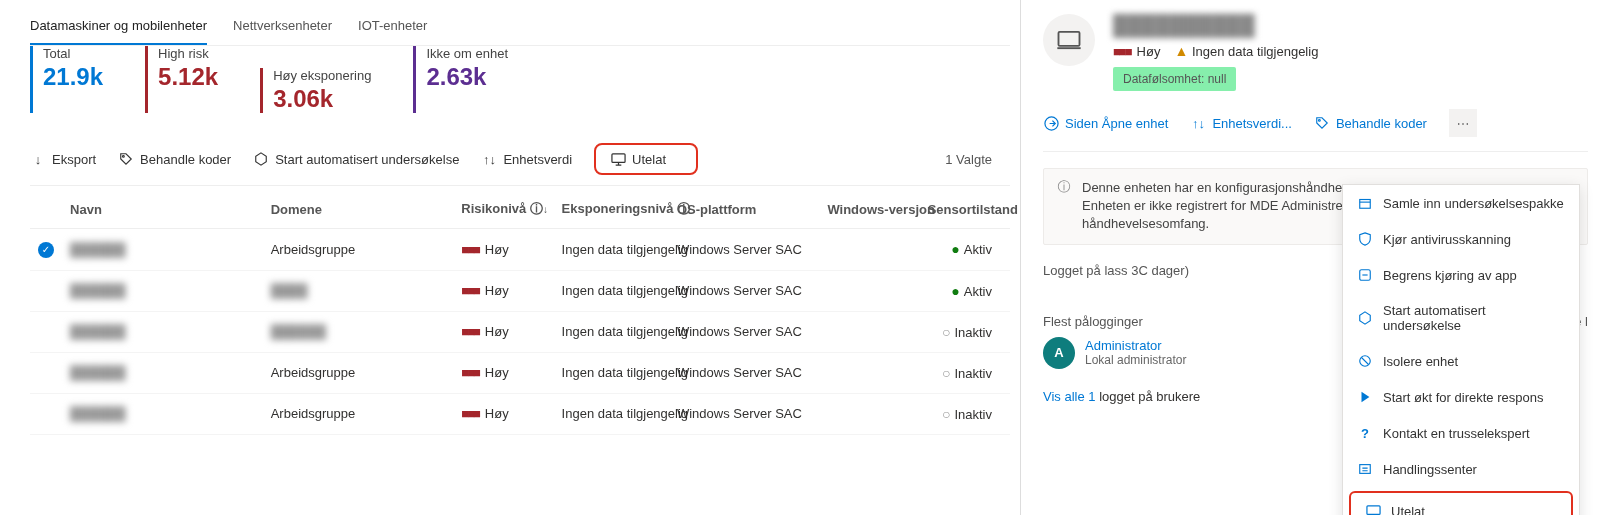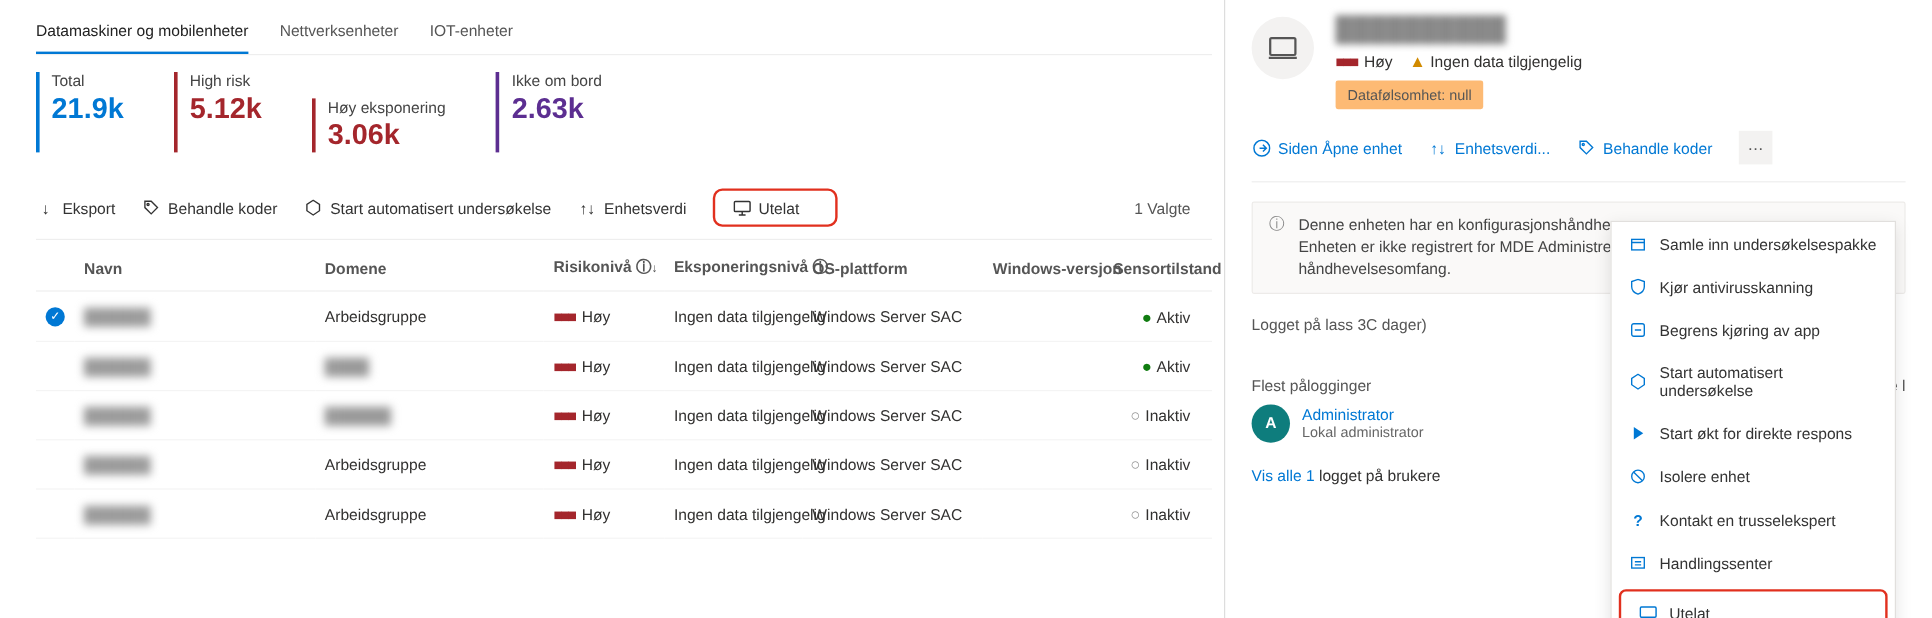--- a/index.html
+++ b/index.html
@@ -19,21 +19,20 @@
   }
   .page-title {
     font-size: 24px;
     font-weight: 600;
     margin-bottom: 24px;
   }
   .tabs {
     display: flex;
     gap: 26px;
     border-bottom: 1px solid #eee;
-    margin-bottom: 14px;
   }
   .tab {
     padding: 6px 0 10px;
     cursor: pointer;
     color: #555;
   }
   .tab.active {
     color: #222;
     border-bottom: 2px solid #0078d4;
   }
@@ -110,21 +109,21 @@
     border-left:1px solid #ddd; background:#fff;
     padding: 14px 0 0 0;
   }
   .panel-inner { padding: 0 22px; }
   .dev-header { display:flex; gap:18px; align-items:flex-start; margin-bottom:10px; }
   .dev-icon-box {
     width:52px;height:52px;border-radius:50%;background:#f3f2f1;display:flex;align-items:center;justify-content:center;
   }
   .dev-title { font-size:20px; font-weight:600; filter: blur(3px); color:#888; }
   .dev-meta { display:flex; gap:14px; align-items:center; margin-top:6px; }
-  .sensitivity-pill { display:inline-block; background:#fdba74; color:#555; padding:5px 10px; border-radius:2px; font-size:12px; margin-top:8px;}
+  .sensitivity-pill { display:inline-block; background:#86efac; color:#555; padding:5px 10px; border-radius:2px; font-size:12px; margin-top:8px;}
   .panel-actions { display:flex; gap:22px; align-items:center; margin-top:18px; padding-bottom:14px; border-bottom:1px solid #eee;}
   .pbtn { display:inline-flex; gap:6px; align-items:center; color:#0078d4; cursor:pointer; }
   .more-btn { width:28px;height:28px;display:flex;align-items:center;justify-content:center;background:#f3f2f1;color:#555;cursor:pointer;}
   .notice {
     margin-top:16px; background:#faf9f8; border:1px solid #edebe9; padding:10px 12px; border-radius:2px;
     display:flex; gap:10px; align-items:flex-start; color:#444; line-height:1.4;
   }
   .section-label { color:#555; margin-top:18px; }
   .login-row { display:flex; justify-content:space-between; margin-top:18px; }
   .avatar { width:32px;height:32px;border-radius:50%;background:#0e7d7d;color:#fff;display:flex;align-items:center;justify-content:center;font-weight:600;}
@@ -163,21 +162,21 @@
       </div>
       <div class="kpi" style="border-color: rgb(164, 38, 44);">
         <div class="label">High risk</div>
         <div class="value" style="color:#a4262c">5.12k</div>
       </div>
       <div class="kpi" style="border-color: rgb(164, 38, 44); margin-top: 22px;">
         <div class="label">Høy eksponering</div>
         <div class="value" style="color:#a4262c">3.06k</div>
       </div>
       <div class="kpi" style="border-color: rgb(92, 46, 145);">
-        <div class="label">Ikke om bord</div>
+        <div class="label">Ikke om enhet</div>
         <div class="value" style="color:#5c2e91">2.63k</div>
       </div>
     </div>
 
   <div class="toolbar">
     <span class="tbtn">
       <span class="icon">↓</span>
       <span>Eksport</span>
     </span>
     <span class="tbtn">
@@ -403,34 +402,34 @@
     <div class="dd-item">
       <span class="icon">
         <svg width="14" height="14" viewBox="0 0 16 16" fill="none" stroke="#0078d4" stroke-width="1.3">
           <polygon points="8,1 14,5 14,11 8,15 2,11 2,5"></polygon>
         </svg>
       </span>
       <span>Start automatisert undersøkelse</span>
     </div>
     <div class="dd-item">
       <span class="icon">
+        <svg width="14" height="14" viewBox="0 0 16 16" fill="none" stroke="#0078d4" stroke-width="1.3">
+          <circle cx="8" cy="8" r="6"></circle>
+          <path d="M4 4l8 8"></path>
+        </svg>
+      </span>
+      <span>Isolere enhet</span>
+    </div>
+    <div class="dd-item">
+      <span class="icon">
         <svg width="14" height="14" viewBox="0 0 16 16" fill="#0078d4">
           <polygon points="4,2 13,8 4,14"></polygon>
         </svg>
       </span>
       <span>Start økt for direkte respons</span>
-    </div>
-    <div class="dd-item">
-      <span class="icon">
-        <svg width="14" height="14" viewBox="0 0 16 16" fill="none" stroke="#0078d4" stroke-width="1.3">
-          <circle cx="8" cy="8" r="6"></circle>
-          <path d="M4 4l8 8"></path>
-        </svg>
-      </span>
-      <span>Isolere enhet</span>
     </div>
     <div class="dd-item">
       <span class="icon">
         <span style="color:#0078d4;font-weight:600">?</span>
       </span>
       <span>Kontakt en trusselekspert</span>
     </div>
     <div class="dd-item">
       <span class="icon">
         <svg width="14" height="14" viewBox="0 0 16 16" fill="none" stroke="#0078d4" stroke-width="1.3">

